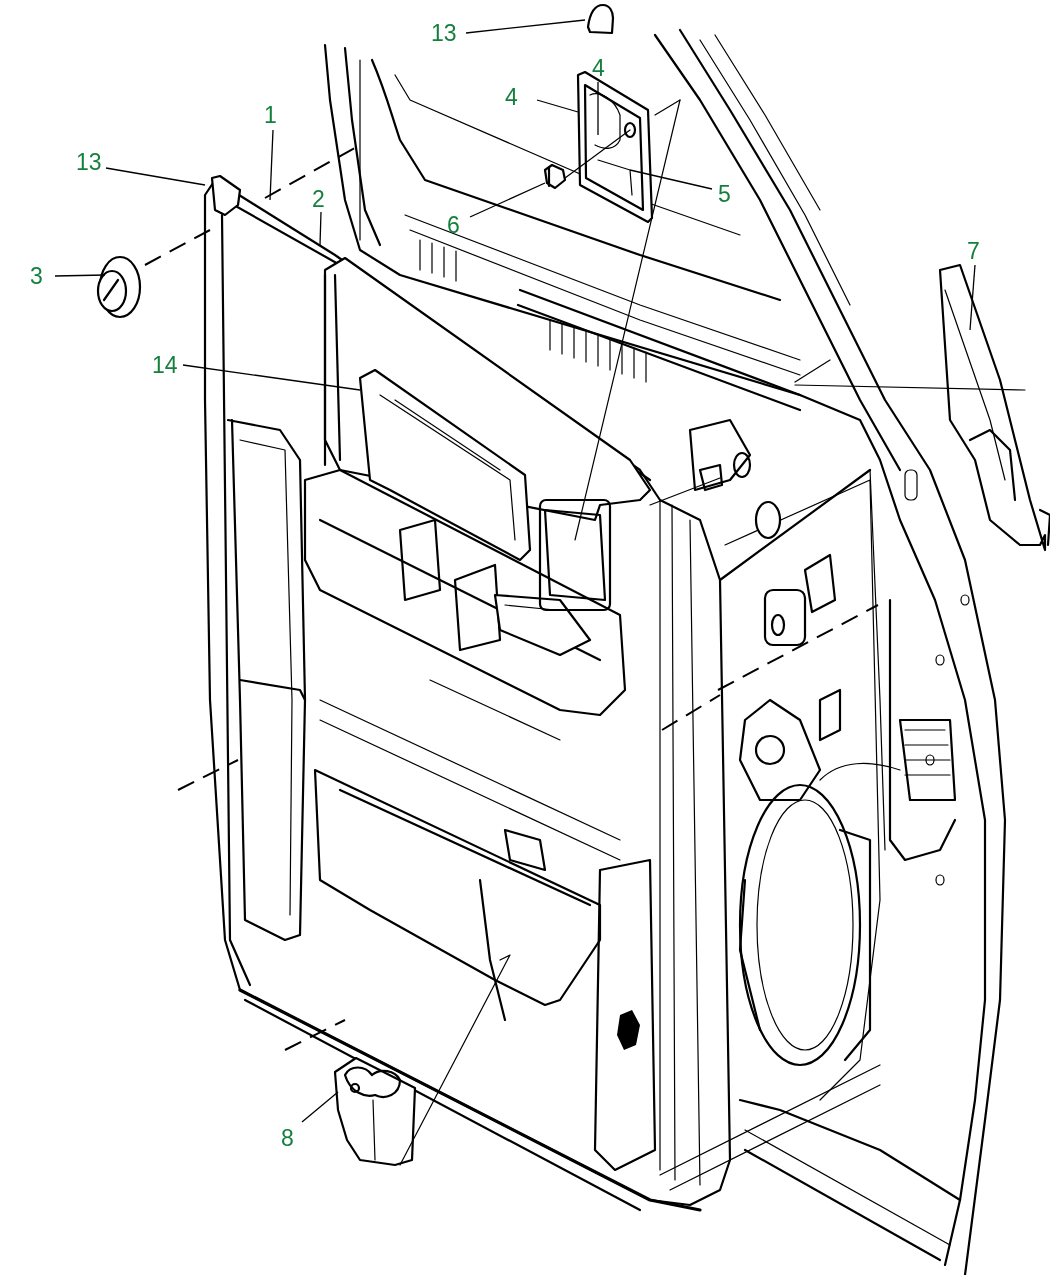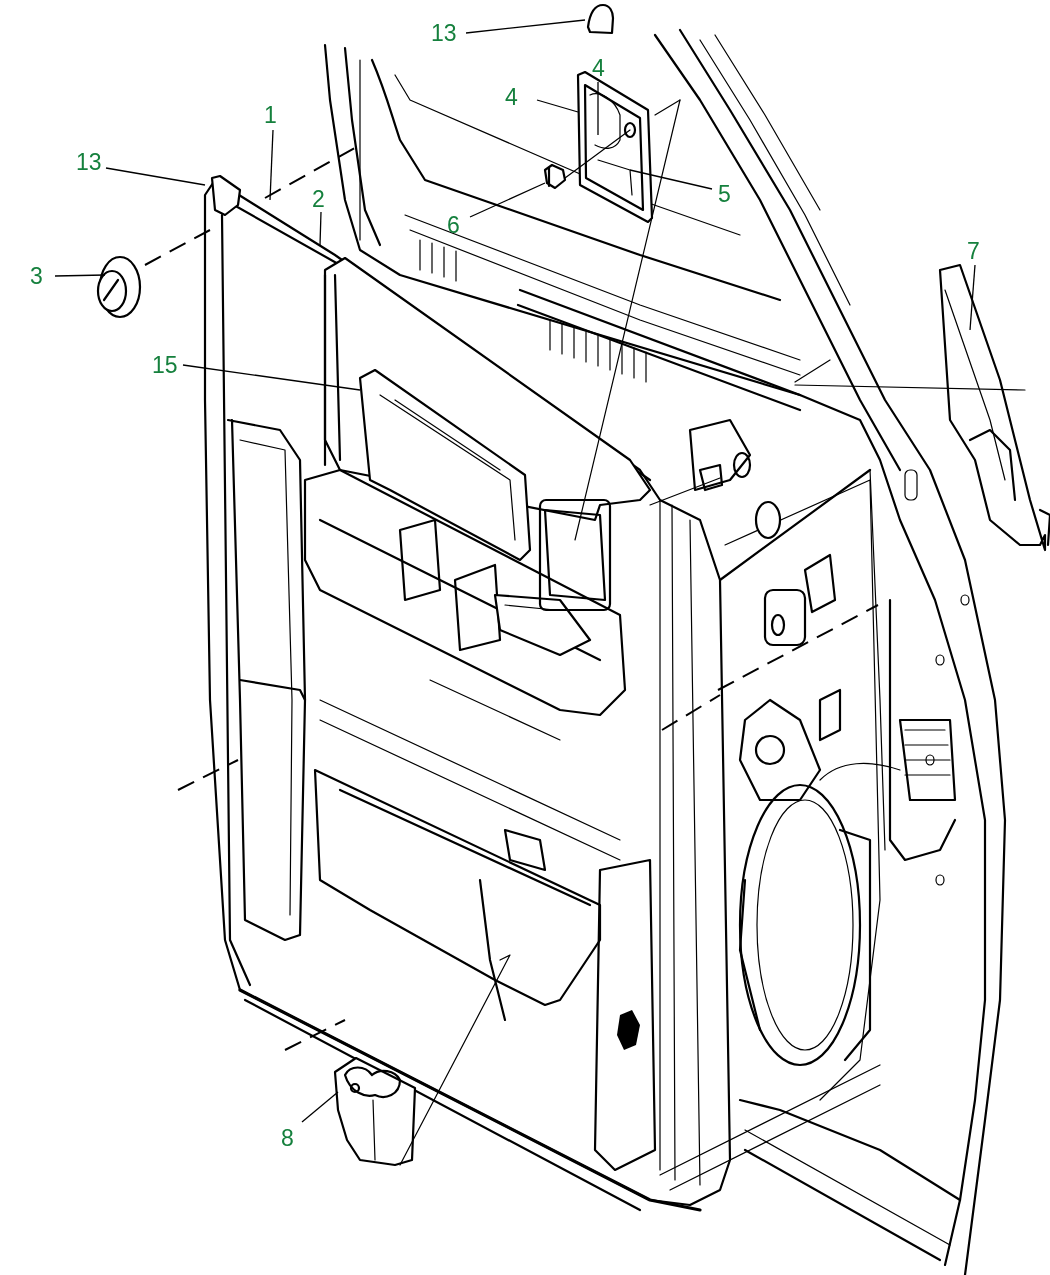--- a/index.html
+++ b/index.html
@@ -201,14 +201,14 @@
 <div class="callout" style="left:431px;top:22px;">13</div>
 <div class="callout" style="left:592px;top:57px;">4</div>
 <div class="callout" style="left:505px;top:86px;">4</div>
 <div class="callout" style="left:264px;top:104px;">1</div>
 <div class="callout" style="left:76px;top:151px;">13</div>
 <div class="callout" style="left:718px;top:183px;">5</div>
 <div class="callout" style="left:312px;top:188px;">2</div>
 <div class="callout" style="left:447px;top:214px;">6</div>
 <div class="callout" style="left:967px;top:240px;">7</div>
 <div class="callout" style="left:30px;top:265px;">3</div>
-<div class="callout" style="left:152px;top:354px;">15</div>
+<div class="callout" style="left:152px;top:354px;">14</div>
 <div class="callout" style="left:281px;top:1127px;">8</div>
 
 </body></html>

